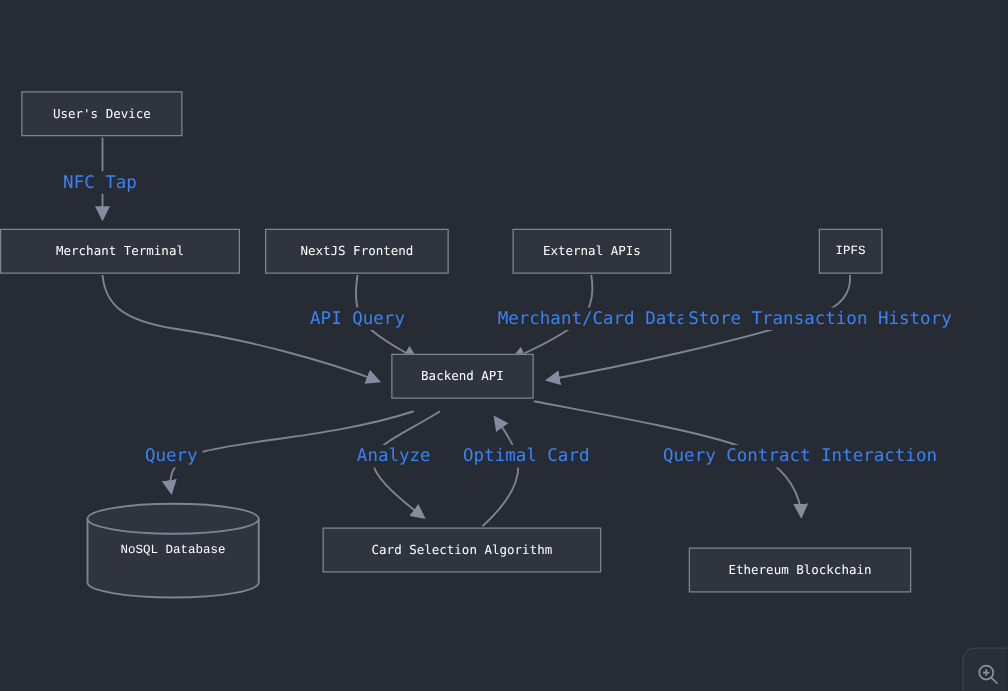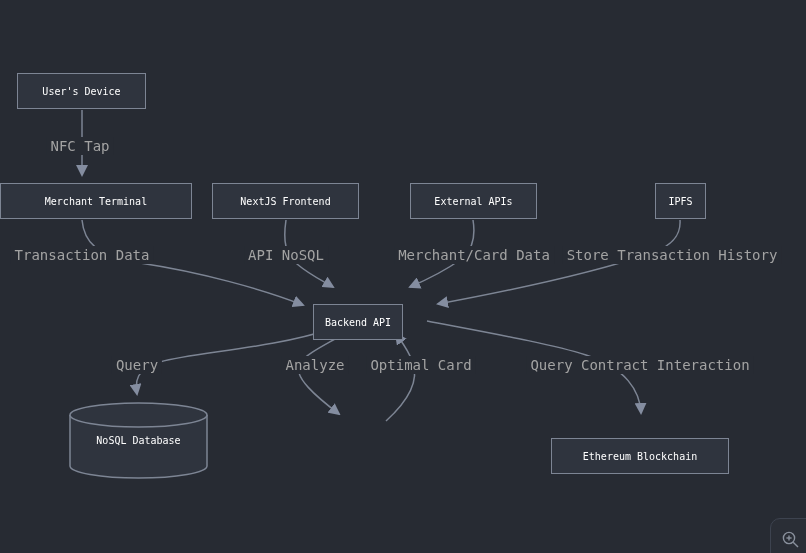--- a/index.html
+++ b/index.html
@@ -29,21 +29,21 @@
     justify-content: center;
     white-space: nowrap;
   }
   .node.cyl {
     background: transparent;
     border: none;
   }
   .edge-label {
     position: absolute;
     transform: translate(-50%, -50%);
-    color: #a3a3a3;
+    color: #3b82f6;
     font-size: 14px;
     white-space: nowrap;
     background: #272b33;
     padding: 1px 4px;
   }
   .zoom-panel {
     position: absolute;
     left: 770px;
     top: 518px;
     width: 60px;
@@ -89,38 +89,38 @@
   </svg>
 
   <div class="node" style="left:17px;  top:73px;  width:129px;">User's Device</div>
 
   <div class="node" style="left:0px;   top:183px; width:192px;">Merchant Terminal</div>
 
   <div class="node" style="left:212px; top:183px; width:147px;">NextJS Frontend</div>
 
   <div class="node" style="left:410px; top:183px; width:127px;">External APIs</div>
 
-  <div class="node" style="left:655px; top:183px; width:51px;">IPFS</div>
+  <div class="node" style="left:655px; top:183px; width:51px;font-family:Liberation Mono, monospace;">IPFS</div>
 
-  <div class="node" style="left:313px; top:304px; width:90px;">Backend API</div>
+  <div class="node" style="left:313px; top:283px; width:114px;">Backend API</div>
 
-  <div class="node cyl" style="left:70px; top:422px; width:137px;">NoSQL Database</div>
+  <div class="node cyl" style="left:70px; top:422px; width:137px;font-family:Liberation Mono, monospace;">NoSQL Database</div>
 
+  <div class="node" style="left:258px; top:422px; width:223px;">Card Selection Algorithm</div>
 
   <div class="node" style="left:551px; top:422px; width:178px;margin-top:16px;">Ethereum Blockchain</div>
 
   <div class="edge-label" style="left:80px;  top:146px;">NFC Tap</div>
 
-  <div class="edge-label" style="left:82px;  top:255px;">Transaction Data</div>
 
-  <div class="edge-label" style="left:286px; top:255px;">API NoSQL</div>
+  <div class="edge-label" style="left:286px; top:255px;">API Query</div>
 
   <div class="edge-label" style="left:474px; top:255px;">Merchant/Card Data</div>
 
-  <div class="edge-label" style="left:656px; top:255px;margin-left:16px;">Store Transaction History</div>
+  <div class="edge-label" style="left:656px; top:255px;">Store Transaction History</div>
 
   <div class="edge-label" style="left:137px; top:365px;">Query</div>
 
   <div class="edge-label" style="left:291px; top:365px;margin-left:24px;">Analyze</div>
 
   <div class="edge-label" style="left:421px; top:365px;">Optimal Card</div>
 
   <div class="edge-label" style="left:640px; top:365px;">Query Contract Interaction</div>
 
   <div class="zoom-panel">

